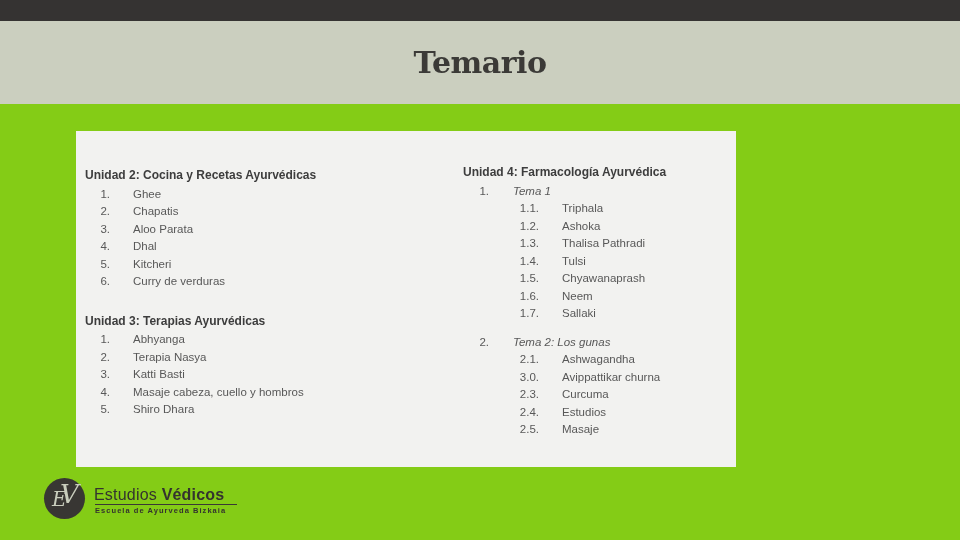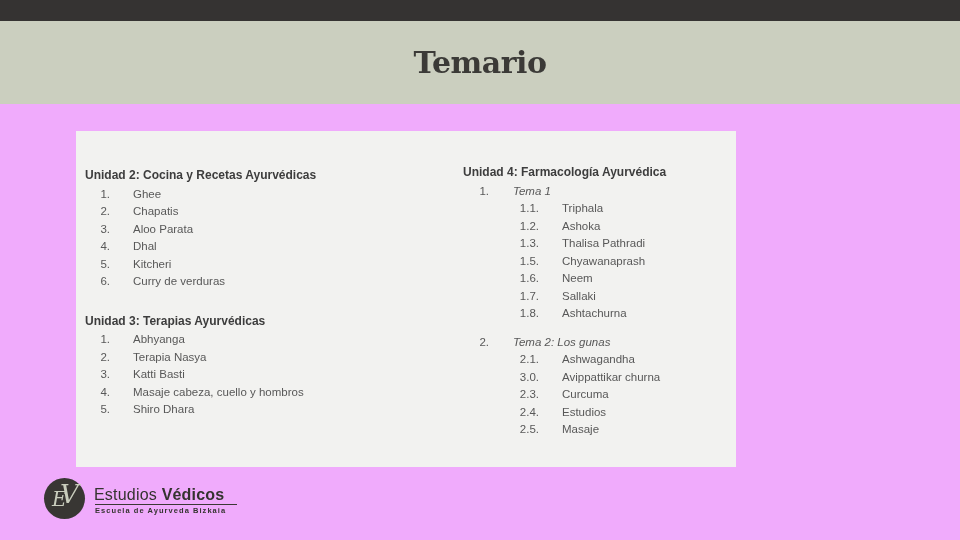--- a/index.html
+++ b/index.html
@@ -1,18 +1,18 @@
 <!DOCTYPE html>
 <html><head>
 <meta charset="utf-8">
 <style>
   html,body{margin:0;padding:0;background:#888;}
   .slide{
     position:relative;width:960px;height:540px;overflow:hidden;
-    background:#f0abfc;
+    background:#84cc16;
     font-family:"Liberation Sans",sans-serif;
   }
   .topbar{position:absolute;left:0;top:0;width:960px;height:21px;background:#353332;}
   .band{
     position:absolute;left:0;top:21px;width:960px;height:83px;background:#cbcfbf;
     display:flex;align-items:center;justify-content:center;
   }
   .title{
     font-family:"DejaVu Serif","Liberation Serif",serif;
     font-weight:700;font-size:30px;letter-spacing:-0.5px;color:#3b3a37;
@@ -133,34 +133,34 @@
           </div>
         <div class="row">
             <span class="num2">1.2.</span>
             <span class="txt2">Ashoka</span>
           </div>
         <div class="row">
             <span class="num2">1.3.</span>
             <span class="txt2">Thalisa Pathradi</span>
           </div>
         <div class="row">
+            <span class="num2">1.4.</span>
+            <span class="txt2">Tulsi</span>
+          </div>
+        <div class="row">
             <span class="num2">1.5.</span>
             <span class="txt2">Chyawanaprash</span>
           </div>
         <div class="row">
             <span class="num2">1.6.</span>
             <span class="txt2">Neem</span>
           </div>
         <div class="row">
             <span class="num2">1.7.</span>
             <span class="txt2">Sallaki</span>
-          </div>
-        <div class="row">
-            <span class="num2">1.8.</span>
-            <span class="txt2">Ashtachurna</span>
           </div>
       </div>
 
       <div class="topic-2">
         <div class="row">
             <span class="num1">2.</span>
             <span class="txt1">Tema 2: Los gunas</span>
           </div>
         <div class="row">
             <span class="num2">2.1.</span>

